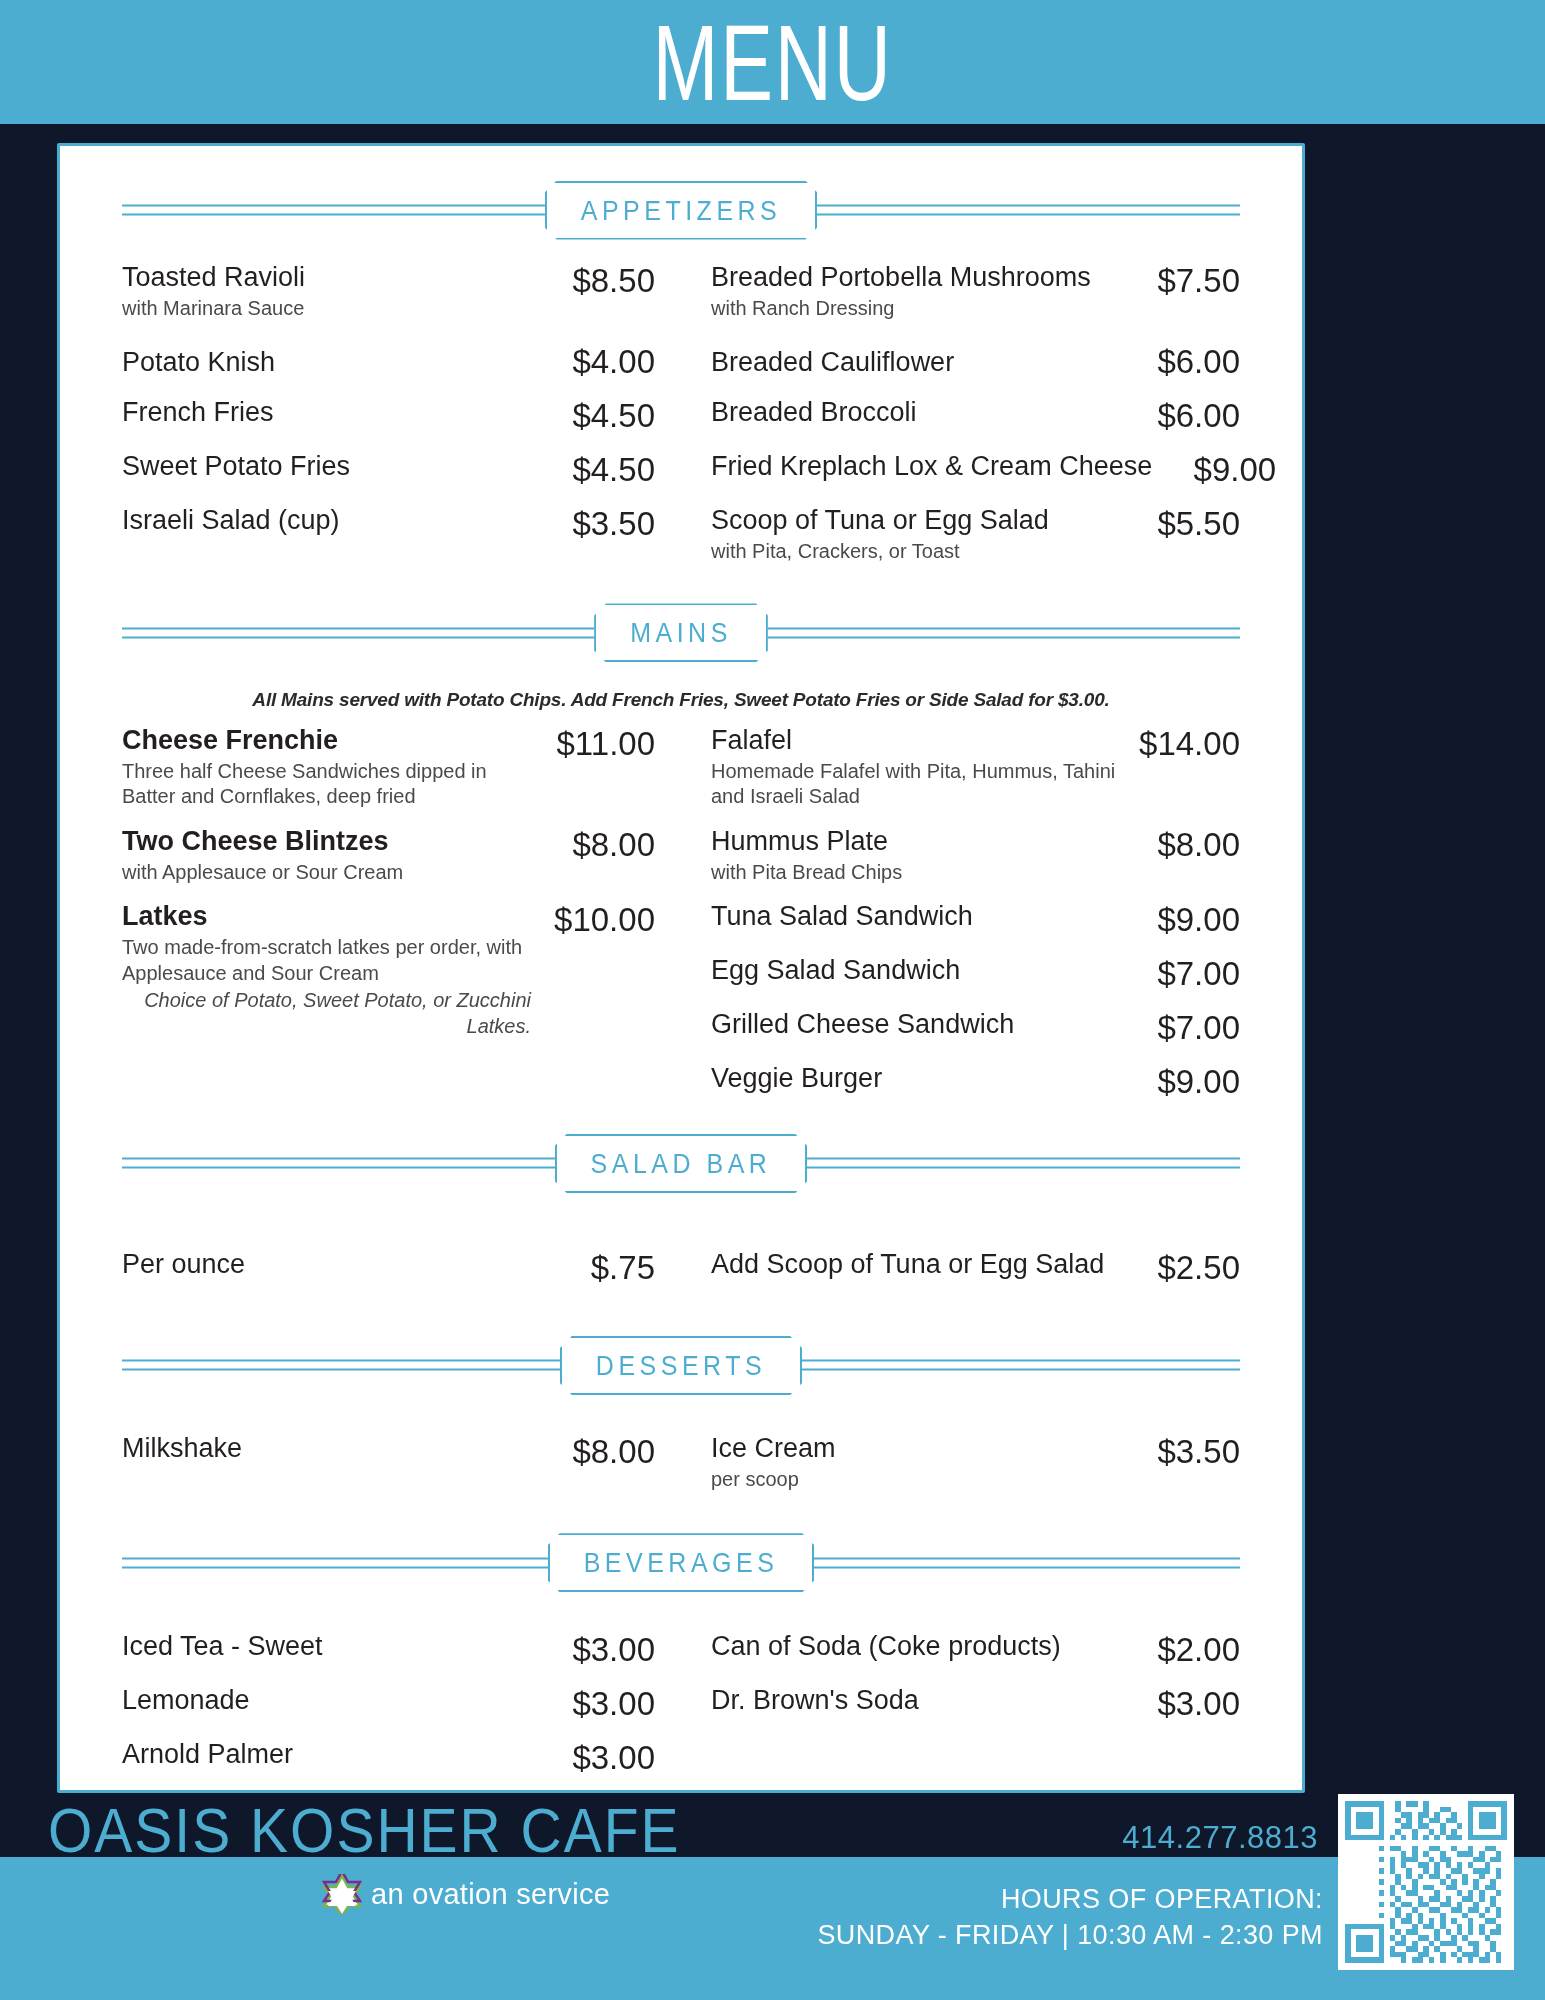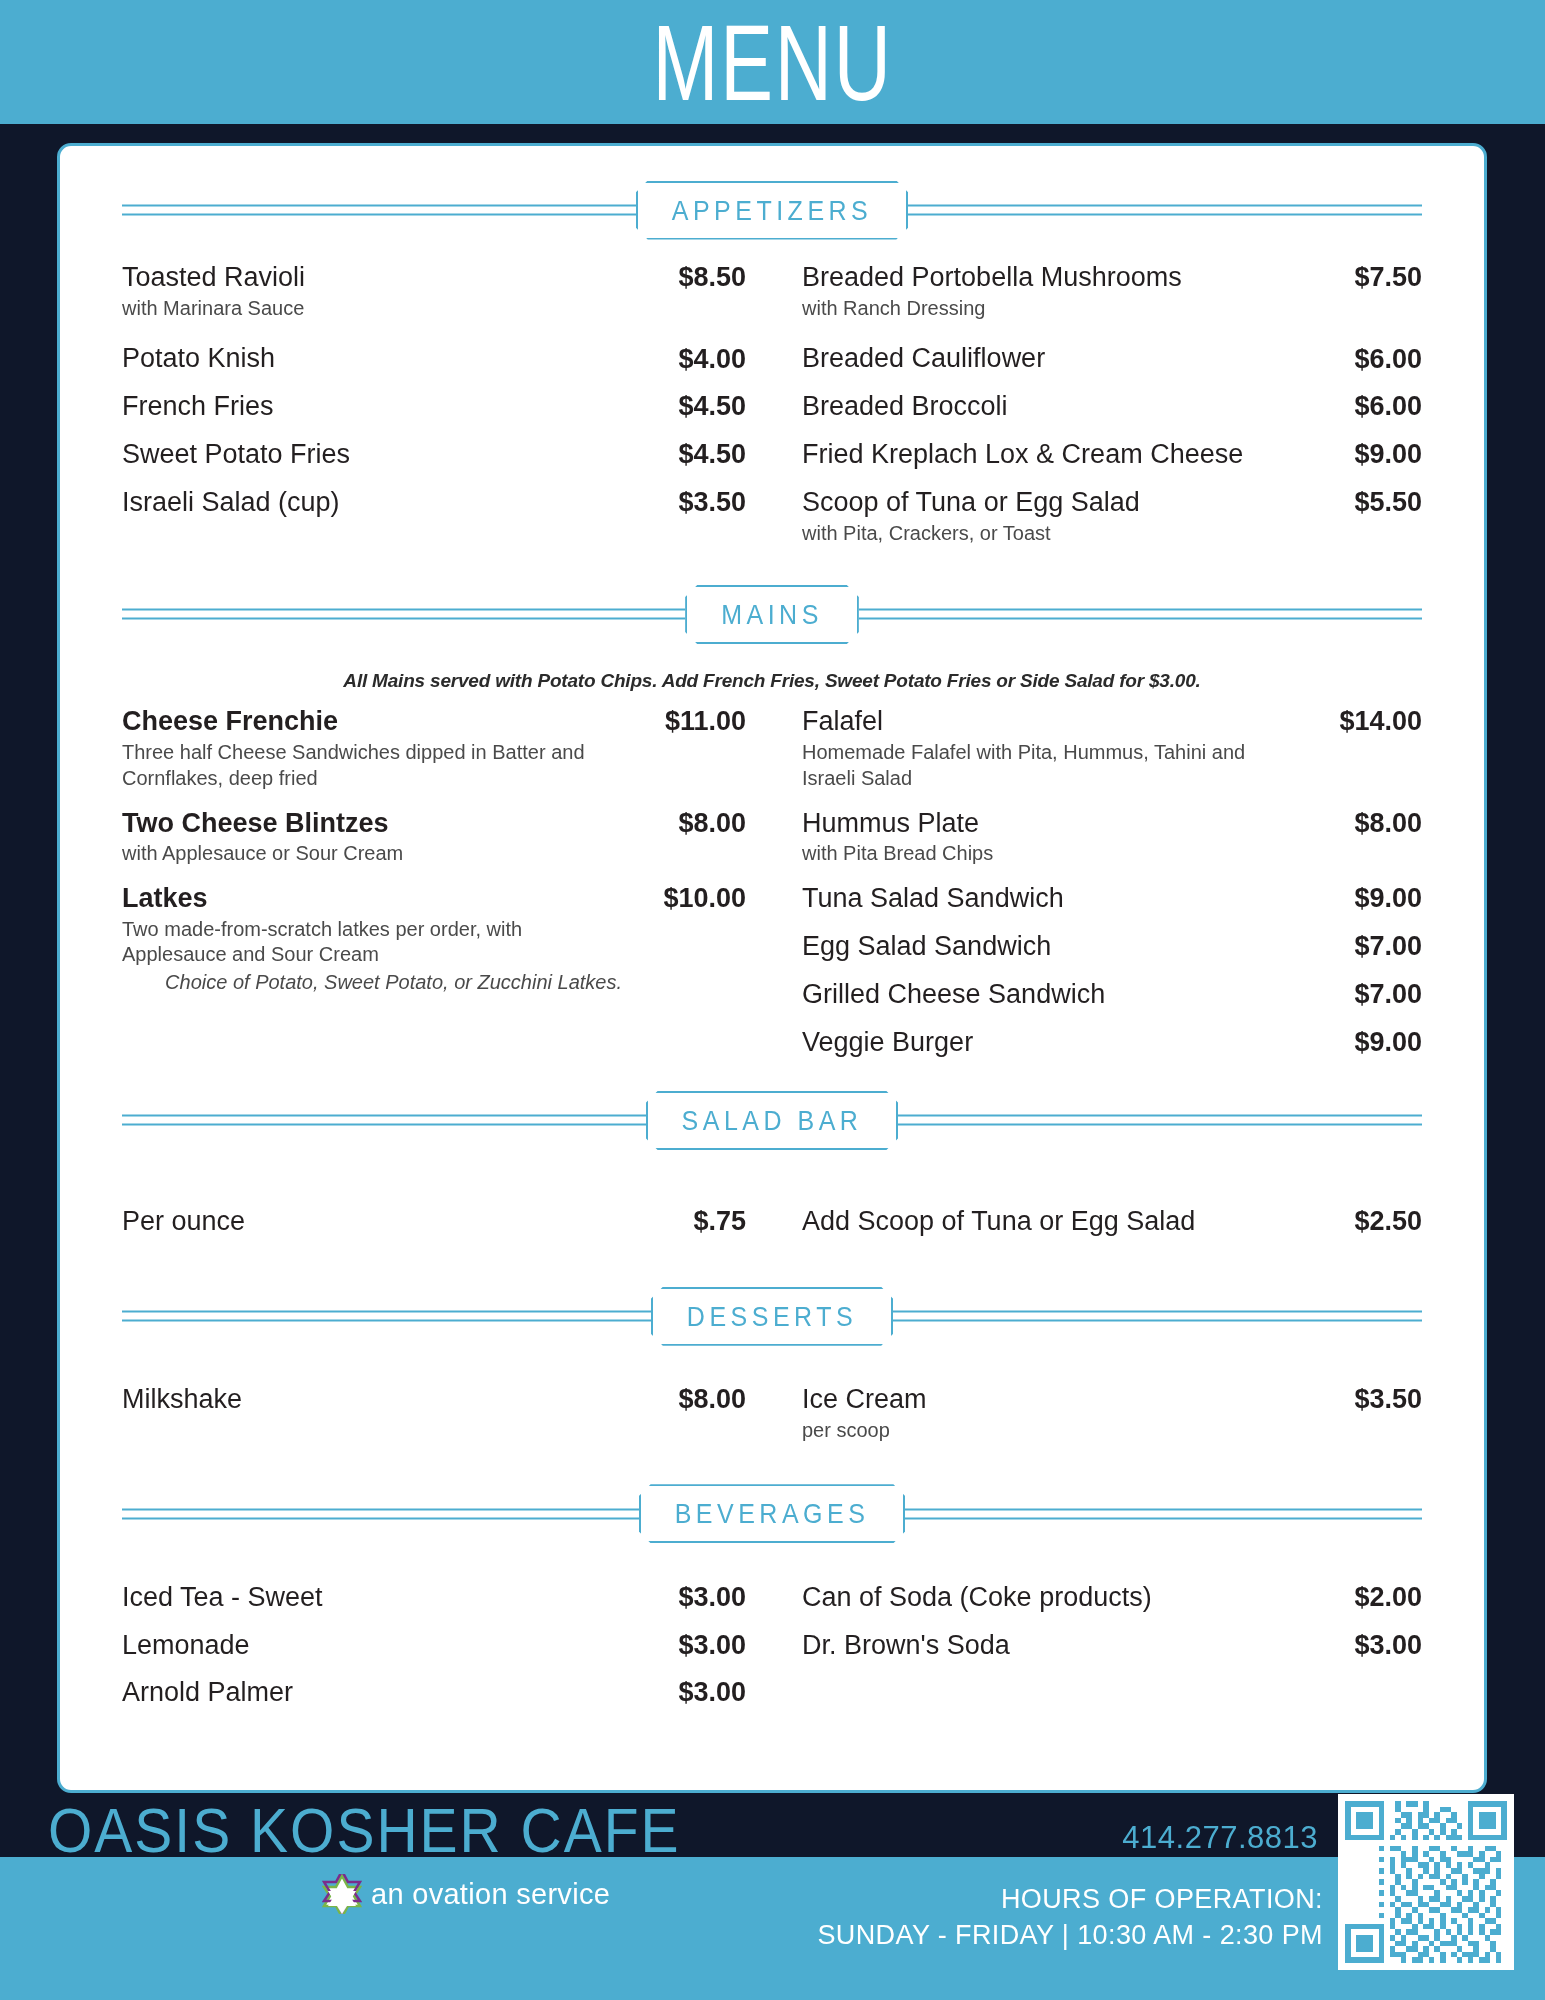--- a/index.html
+++ b/index.html
@@ -36,24 +36,24 @@
     line-height: 1;
     transform: scaleY(1.25) scaleX(0.92);
     font-family: "Liberation Sans", sans-serif;
   }
 
   
   .menu-card {
     position: absolute;
     left: 57px;
     top: 143px;
-    width: 1430px;
+    width: 1248px;
     height: 1650px;
     border: 3px solid #4cadd0;
-    border-radius: 14px;
+    border-radius: 2px;
     background: #ffffff;
   }
 
   .inner {
     position: relative;
     width: 100%;
     height: 100%;
     padding: 0 62px;
   }
 
@@ -131,27 +131,26 @@
   }
   .item-name.bold { font-weight: 700; }
   .item-desc {
     font-size: 20px;
     color: #4a4a4a;
     line-height: 1.28;
     margin-top: 2px;
   }
   .item-desc.italic { font-style: italic; text-align: right; }
   .item-price {
-    font-size: 27px;
+    font-size: 33px;
     color: #231f20;
     white-space: nowrap;
     flex: 0 0 auto;
     text-align: right;
     min-width: 110px;
-    font-weight: bold;
   }
 
   
   .gap-s  { margin-top: 16px; }
   .gap-m  { margin-top: 22px; align-items: center; }
   .gap-0  { margin-top: 0; }
 
   
   .footer-wrap {
     position: absolute;

